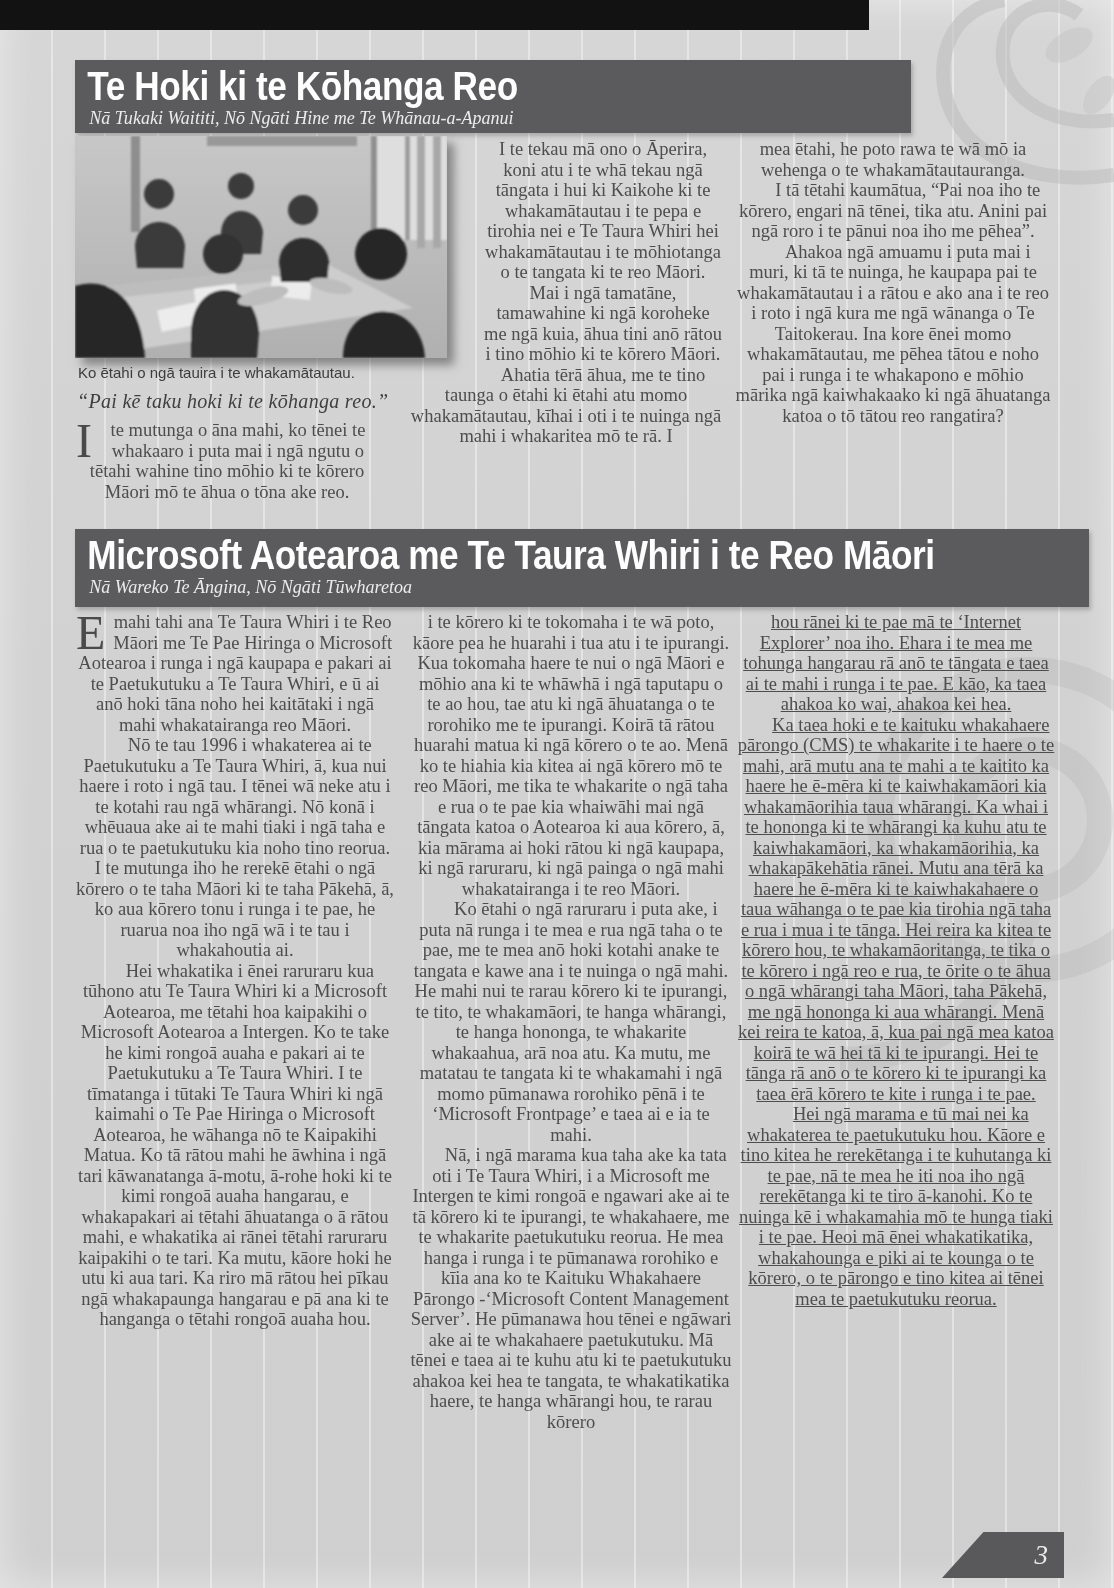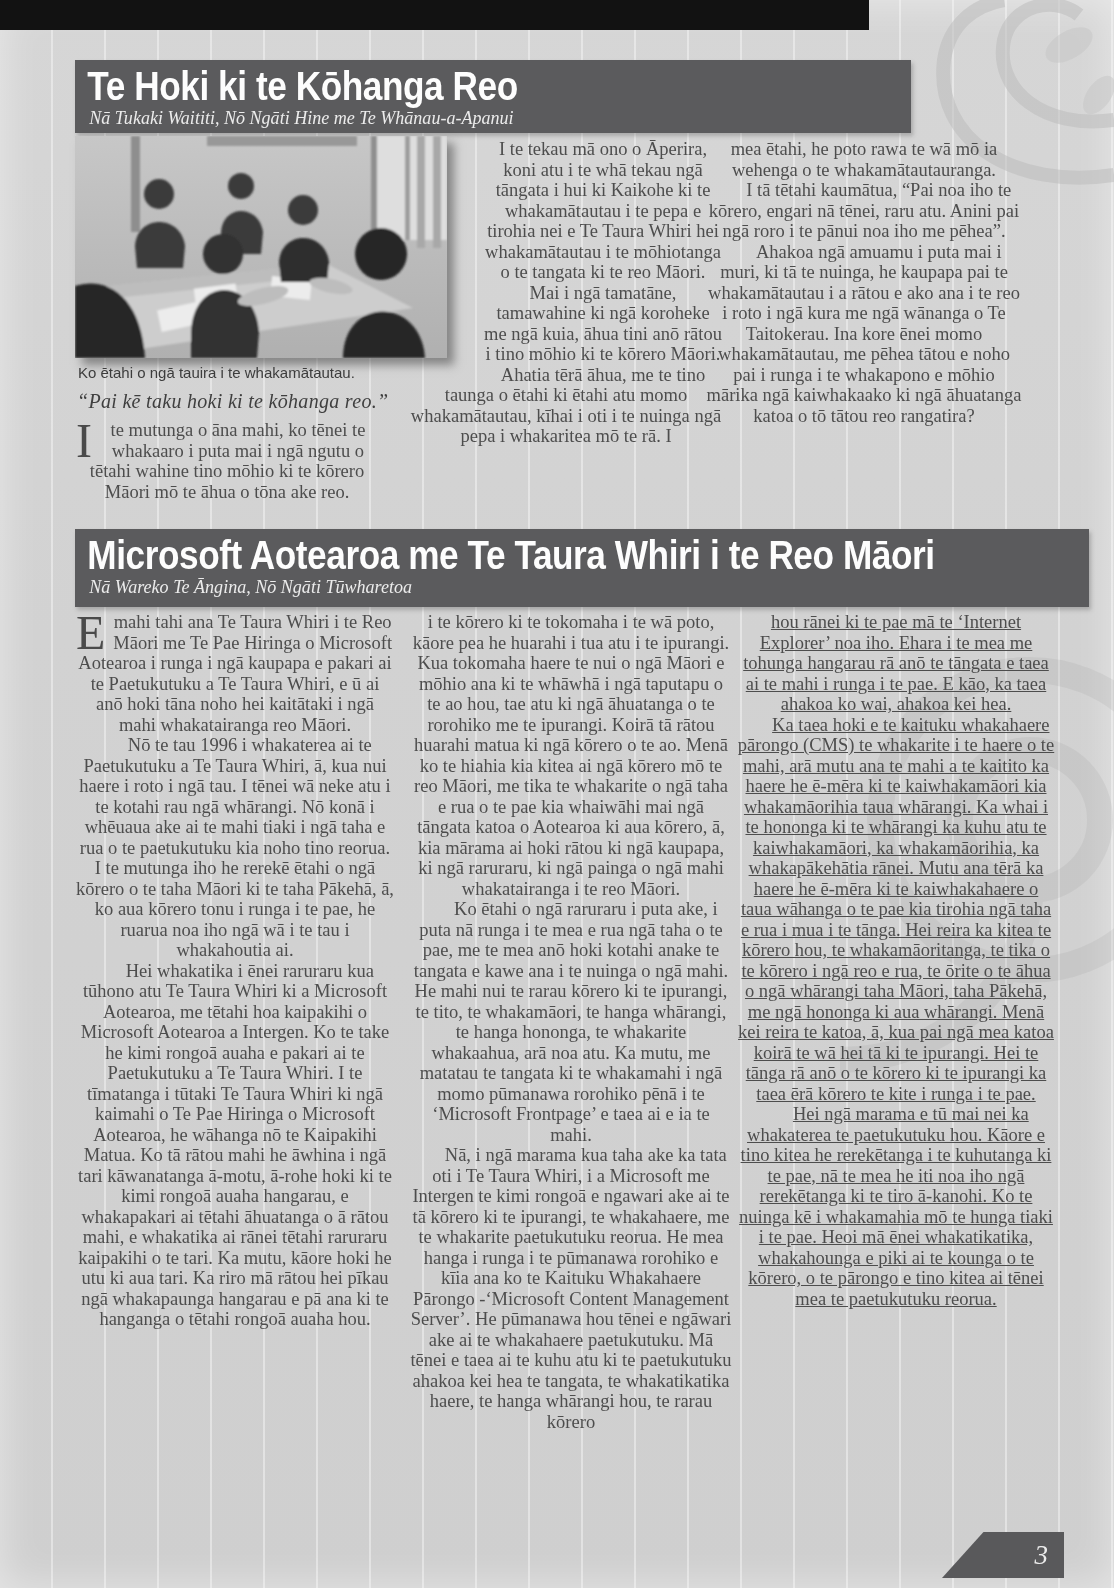--- a/index.html
+++ b/index.html
@@ -30,21 +30,21 @@
     font-family:"Liberation Serif",serif;font-size:19px;line-height:22px;
     transform:scaleX(.95);transform-origin:left top;white-space:nowrap;
   }
 
   
   .col{position:absolute;color:#4d4d4d;font-size:18.5px;line-height:20.5px;text-align:center;}
   .col p{margin:0;}
   .col p.indent{text-indent:1.6em;}
   .a1c1{left:76px;top:420px;width:302px;}
   .a1c2{left:410px;top:139px;width:312px;}
-  .a1c3{left:706px;top:139px;width:316px;}
+  .a1c3{left:735px;top:139px;width:316px;}
   .a2c1{left:76px;top:612px;width:318px;}
   .a2c2{left:410px;top:612px;width:322px;}
   .a2c3{left:737px;top:612px;width:318px;text-decoration:underline;}
   .photo-spacer{float:left;width:74px;height:226px;}
 
   .dropcap{
     float:left;font-size:48px;line-height:38px;padding:2px 6px 0 0;color:#4a4a4a;
     font-family:"Liberation Serif",serif;
   }
 
@@ -170,26 +170,26 @@
 
     <div class="pullquote">“Pai kē taku hoki ki te kōhanga reo.”</div>
 
     <div class="col a1c1">
       <p class="para"><span class="dropcap">I</span><span>te mutunga o āna mahi, ko tēnei te whakaaro i puta mai i ngā ngutu o tētahi wahine tino mōhio ki te kōrero Māori mō te āhua o tōna ake reo.</span></p>
     </div>
 
     <div class="col a1c2">
       <div class="photo-spacer"></div>
       <p>I te tekau mā ono o Āperira, koni atu i te whā tekau ngā tāngata i hui ki Kaikohe ki te whakamātautau i te pepa e tirohia nei e Te Taura Whiri hei whakamātautau i te mōhiotanga o te tangata ki te reo Māori.  Mai i ngā tamatāne, tamawahine ki ngā koroheke me ngā kuia, āhua tini anō rātou i tino mōhio ki te kōrero Māori.</p>
-      <p>Ahatia tērā āhua, me te tino taunga o ētahi ki ētahi atu momo whakamātautau, kīhai i oti i te nuinga ngā pepa i whakaritea mō te rā. I</p>
+      <p>Ahatia tērā āhua, me te tino taunga o ētahi ki ētahi atu momo whakamātautau, kīhai i oti i te nuinga ngā mahi i whakaritea mō te rā. I</p>
     </div>
 
     <div class="col a1c3">
       <p>mea ētahi, he poto rawa te wā mō ia wehenga o te whakamātautauranga.</p>
-      <p class="indent">I tā tētahi kaumātua, “Pai noa iho te kōrero, engari nā tēnei, raru atu. Anini pai ngā roro i te pānui noa iho me pēhea”.</p>
+      <p class="indent">I tā tētahi kaumātua, “Pai noa iho te kōrero, engari nā tēnei, tika atu. Anini pai ngā roro i te pānui noa iho me pēhea”.</p>
       <p class="indent">Ahakoa ngā amuamu i puta mai i muri, ki tā te nuinga, he kaupapa pai te whakamātautau i a rātou e ako ana i te reo i roto i ngā kura me ngā wānanga o Te Taitokerau.  Ina kore ēnei momo whakamātautau, me pēhea tātou e noho pai i runga i te whakapono e mōhio mārika ngā kaiwhakaako ki ngā āhuatanga katoa o tō tātou reo rangatira?</p>
     </div>
   </section>
 
   <section>
     <header class="bar bar2">
       <h1 class="title">Microsoft Aotearoa me Te Taura Whiri i te Reo Māori</h1>
       <div class="byline">Nā Wareko Te Āngina, Nō Ngāti Tūwharetoa</div>
     </header>
 

